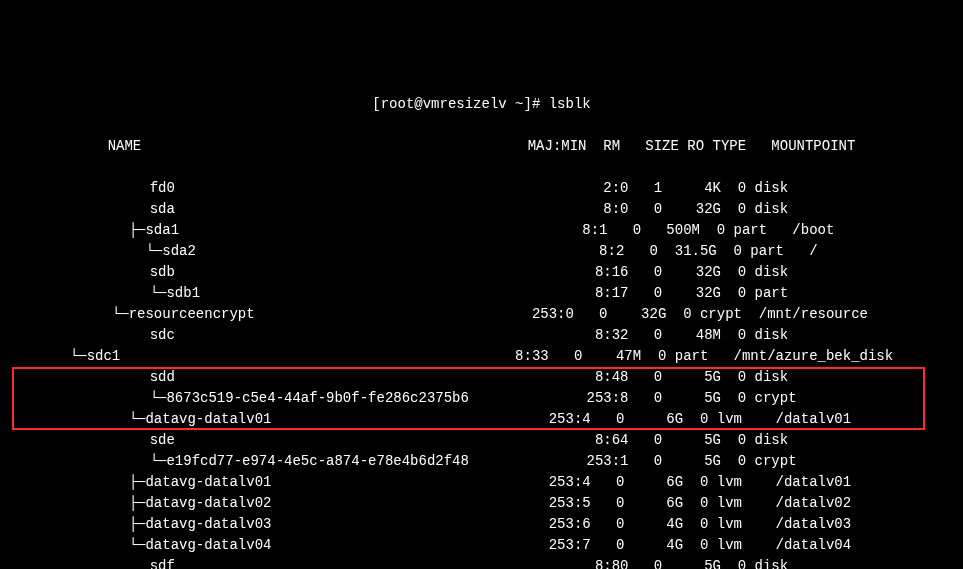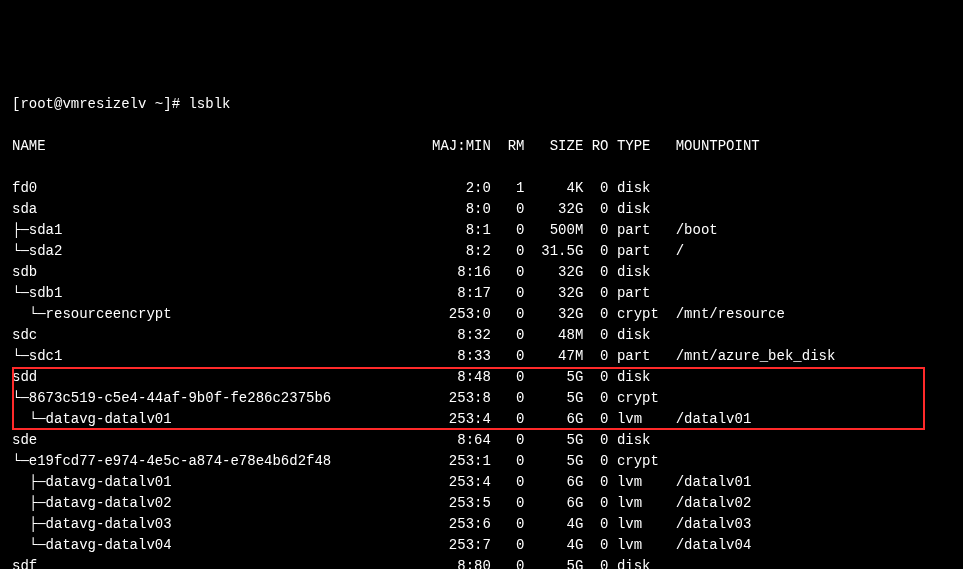--- a/index.html
+++ b/index.html
@@ -5,21 +5,21 @@
   body {
     background: #000;
     color: #fff;
     font-family: "Consolas", "Menlo", "Courier New", monospace;
     font-size: 14px;
     line-height: 21px;
     margin: 0;
     padding: 10px 12px;
     white-space: pre;
   }
-  .row { position: relative; }
+  .row { position: relative; text-align: center; }
   .hl {
     position: absolute;
     left: 0px;
     right: 26px;
     top: 0;
     bottom: 0;
     border-left: 2px solid #ff2a2a;
     border-right: 2px solid #ff2a2a;
     pointer-events: none;
   }

